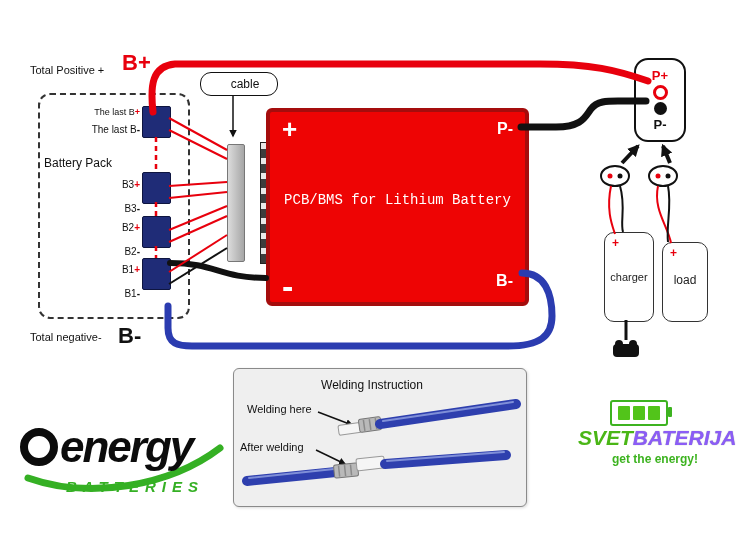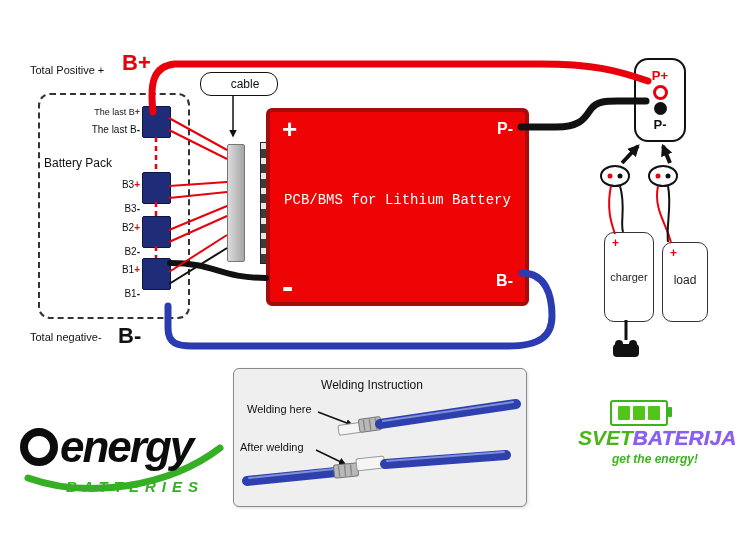--- a/index.html
+++ b/index.html
@@ -67,21 +67,21 @@
 
   
   .svet{left:578px;top:400px;width:152px;height:70px;}
   .svet-batt{position:absolute;left:32px;top:0;width:54px;height:22px;border:2px solid #3db320;border-radius:3px;
              display:flex;align-items:center;justify-content:center;gap:3px;}
   .svet-batt:after{content:"";position:absolute;right:-6px;top:5px;width:4px;height:10px;background:#3db320;border-radius:1px;}
   .svet-batt .cell{width:12px;height:14px;background:#52c41a;border-radius:1px;}
   .svet-name{position:absolute;left:0;top:26px;font-size:21px;font-weight:bold;font-style:italic;white-space:nowrap;}
   .svet-green{color:#4ab616;}
   .svet-gray{color:#8b5cf6;text-shadow:0 0 1px #8d93a0;}
-  .svet-slogan{position:absolute;left:34px;top:52px;color:#3db320;font-weight:bold;font-style:italic;font-size:12px;}
+  .svet-slogan{position:absolute;left:34px;top:52px;color:#3db320;font-weight:bold;font-size:12px;}
 
   svg.wires{position:absolute;left:0;top:0;pointer-events:none;}
 </style>
 </head>
 <body>
 
 <div class="canvas">
 
   <div class="abs lbl" style="left:30px;top:64px;">Total Positive +</div>
   <div class="abs big-term red" style="left:122px;top:50px;">B+</div>

